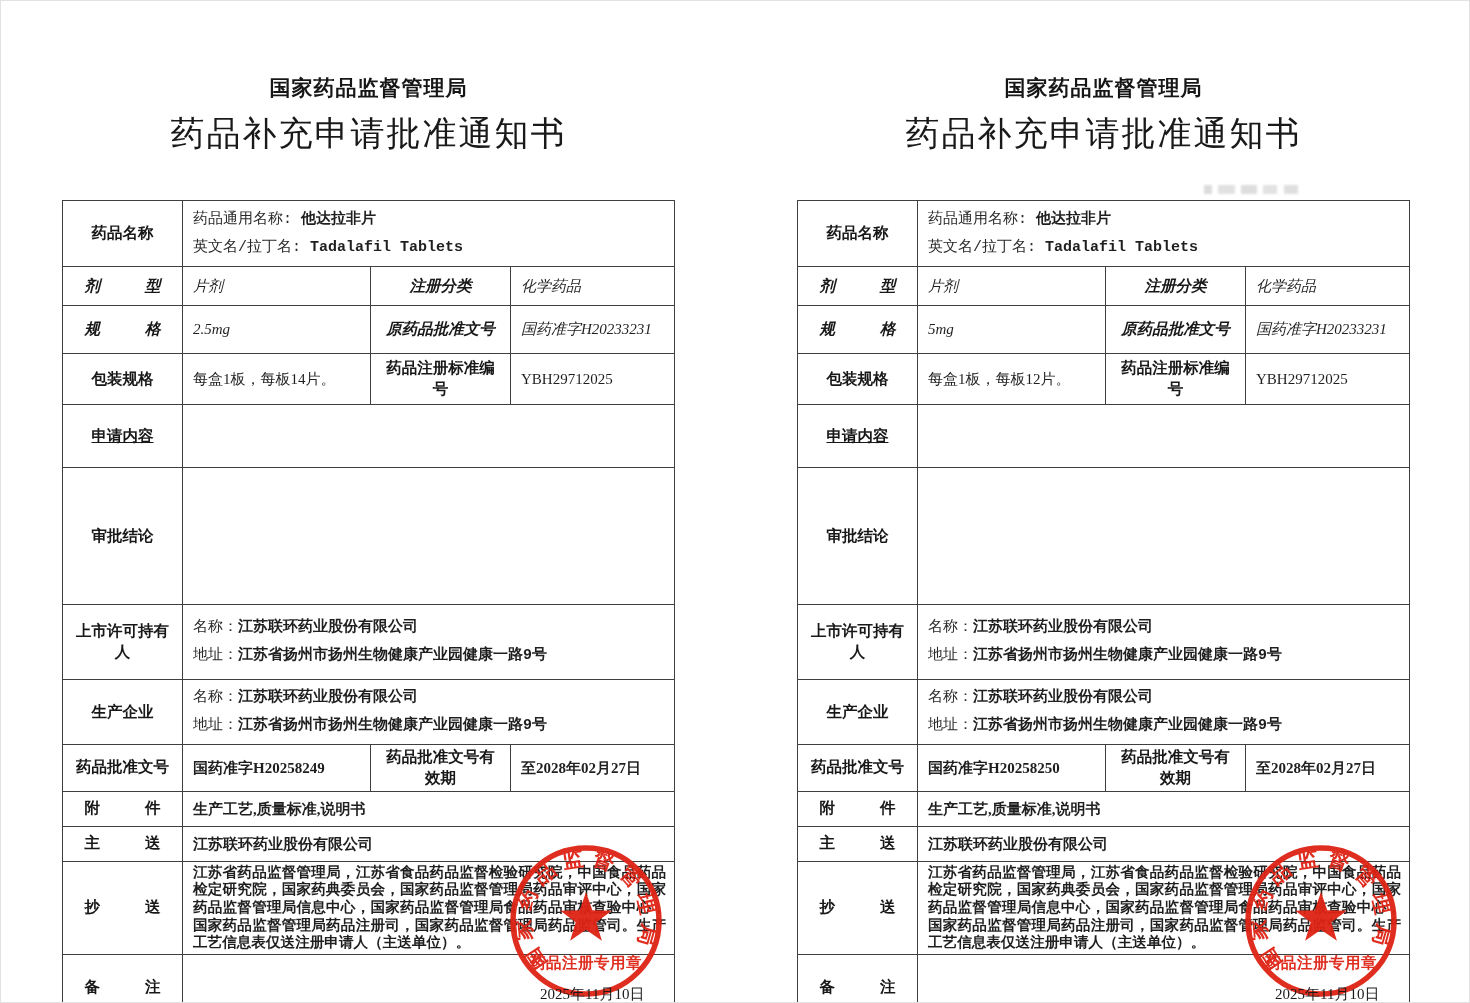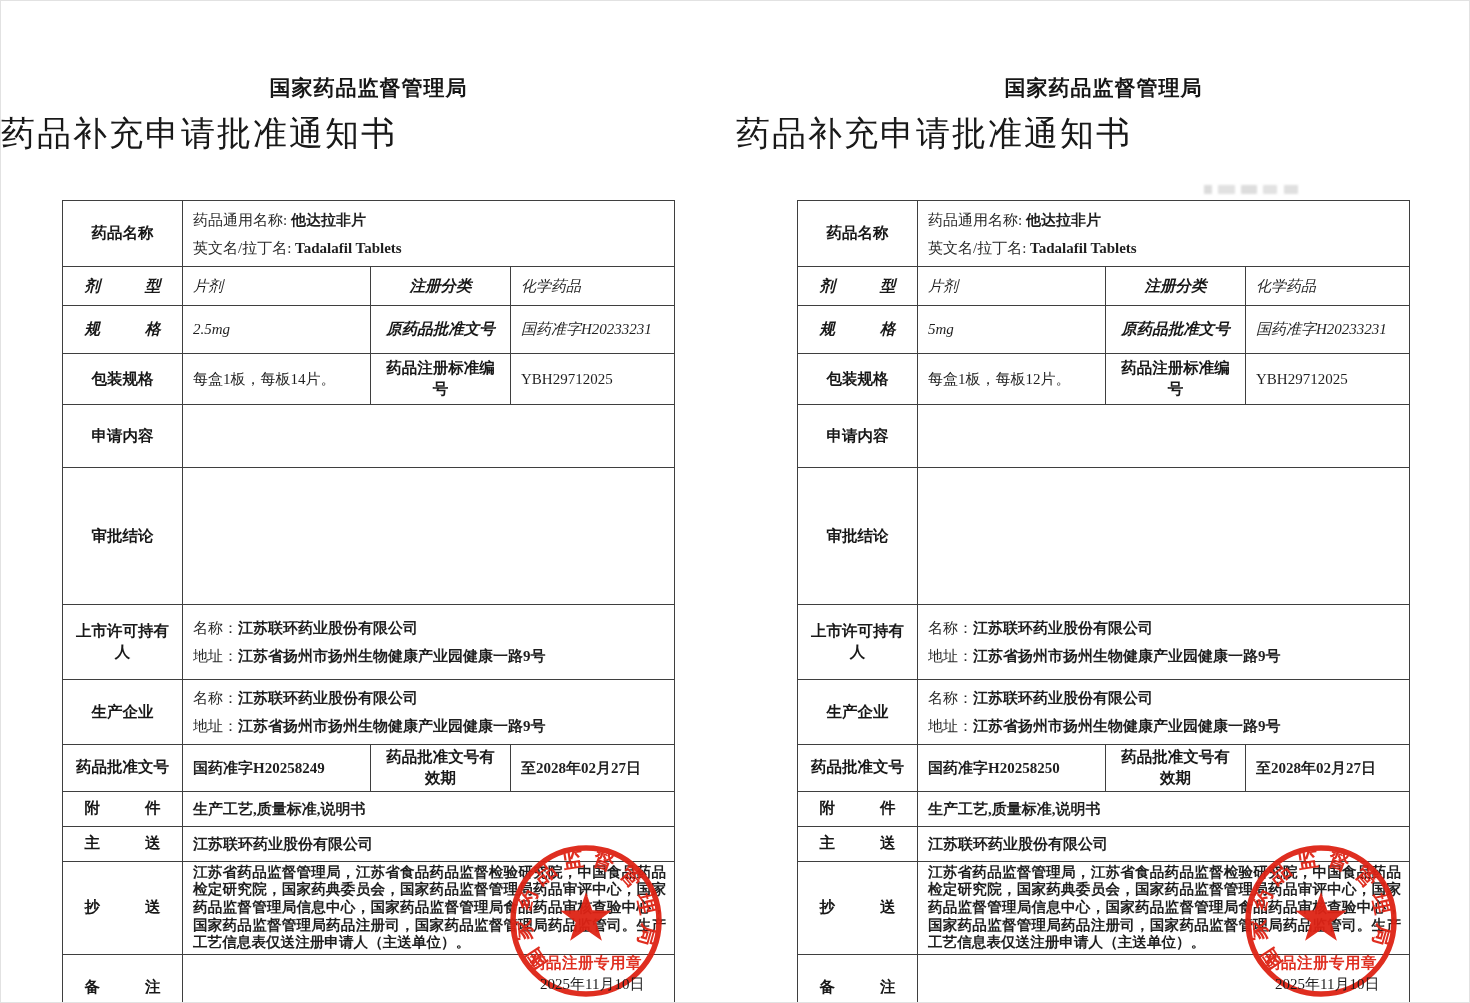--- a/index.html
+++ b/index.html
@@ -9,68 +9,68 @@
     font-family:"Liberation Serif", serif;color:#1f1f1f;
   }
   .page{display:flex;width:1470px;height:1003px;}
   .doc{width:735px;height:872px;position:relative;flex:0 0 auto;}
   .agency{
     margin:73px 0 0;text-align:center;
     font-family:"Liberation Sans", sans-serif;
     font-size:21px;font-weight:700;letter-spacing:1px;color:#161616;
   }
   .doc-title{
-    margin:9px 0 0;text-align:left;
+    margin:9px 0 0;text-align:center;
     font-size:34px;font-weight:400;letter-spacing:2px;color:#191919;
   }
   table.notice{
     width:612px;margin:43px auto 0;border-collapse:collapse;table-layout:fixed;
   }
   table.notice col.c1{width:120px;}
   table.notice col.c2{width:188px;}
   table.notice col.c3{width:140px;}
   table.notice col.c4{width:164px;}
   table.notice th, table.notice td{
     border:1.5px solid #3f3f3f;vertical-align:middle;
     font-size:15px;line-height:1.35;word-break:break-all;
   }
   table.notice th{
     font-weight:700;text-align:center;padding:2px 12px;color:#181818;font-size:15.5px;
   }
   table.notice td{padding:2px 8px 2px 10px;text-align:left;}
   .spread{display:inline-block;width:76px;text-align:justify;text-align-last:justify;}
-  .line{line-height:25px;}
+  .line{line-height:25px;font-family:Liberation Mono, monospace;}
   .two-line .line{line-height:28px;}
   .pfx{font-weight:400;color:#2a2a2a;}
   .strong{font-weight:700;}
   .cc-text{font-weight:700;font-size:14.6px;line-height:17.6px;text-align:justify;display:block;}
   tr.r1 >*{height:61px;}
   tr.r2 >*{height:34px;font-style:italic;}
   tr.r3 >*{height:43px;font-style:italic;}
   tr.r4 >*{height:46px;}
-  tr.r5 >*{height:58px;}
+  tr.r5 >*{height:58px;text-decoration:underline;}
   tr.r6 >*{height:132px;}
   tr.r7 >*{height:70px;}
   tr.r8 >*{height:60px;}
   tr.r9 >*{height:31px;}
   tr.r10>*{height:30px;}
   tr.r11>*{height:30px;}
   tr.r12>*{height:88px;}
   tr.r13>*{height:61px;}
   .smudge{
     position:absolute;top:184px;left:468px;width:102px;height:9px;opacity:.5;
     background:linear-gradient(90deg,#b9b9b9 0 8%,transparent 8% 14%,#c4c4c4 14% 30%,
       transparent 30% 36%,#bdbdbd 36% 52%,transparent 52% 58%,#c6c6c6 58% 72%,
       transparent 72% 78%,#c0c0c0 78% 92%,transparent 92%);
     filter:blur(1.2px);
   }
   .seal{position:absolute;left:505px;top:840px;width:160px;height:160px;}
   .seal svg{position:absolute;left:0;top:0;opacity:.95;}
   .seal-date{
-    position:absolute;top:134px;left:50%;transform:translateX(-44%);
+    position:absolute;top:144px;left:50%;transform:translateX(-44%);
     font-size:15px;color:#1a1a1a;white-space:nowrap;z-index:1;font-weight:400;
   }
   .ring-text{
     font-size:21px;font-weight:700;letter-spacing:7px;
     font-family:"Liberation Serif", serif;
   }
   .seal-caption{
     font-size:15.5px;font-weight:700;letter-spacing:.5px;
     font-family:"Liberation Serif", serif;
   }

